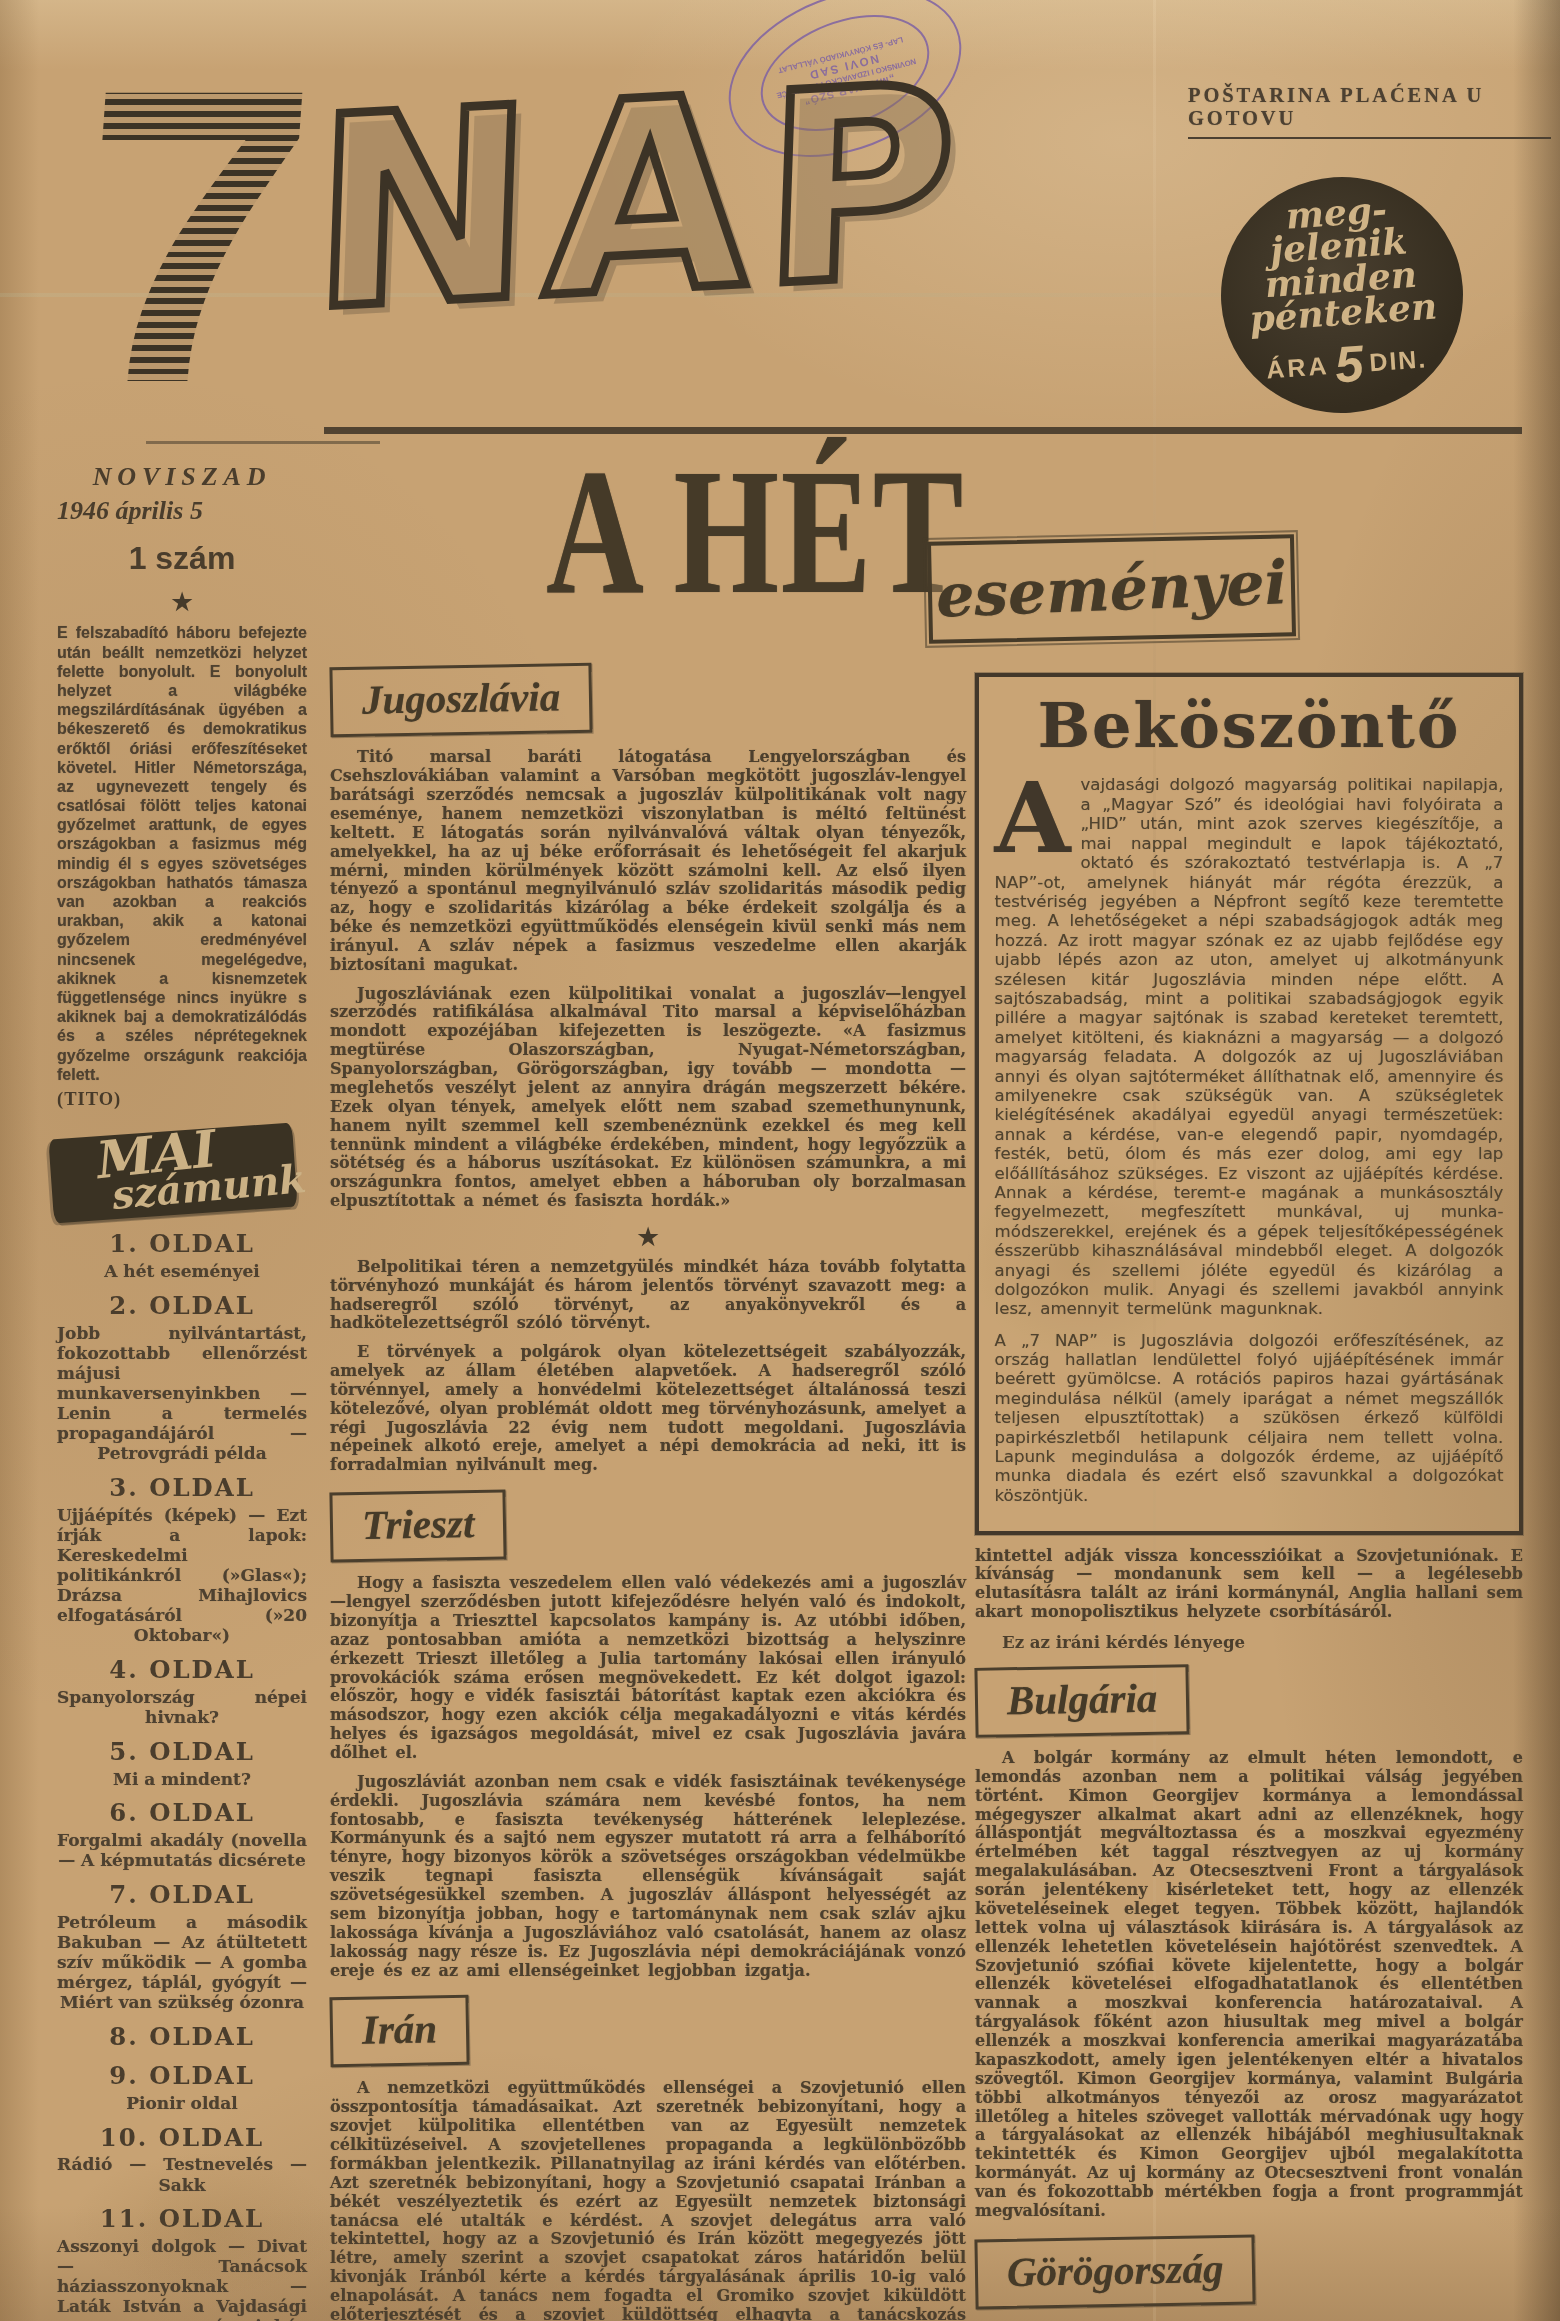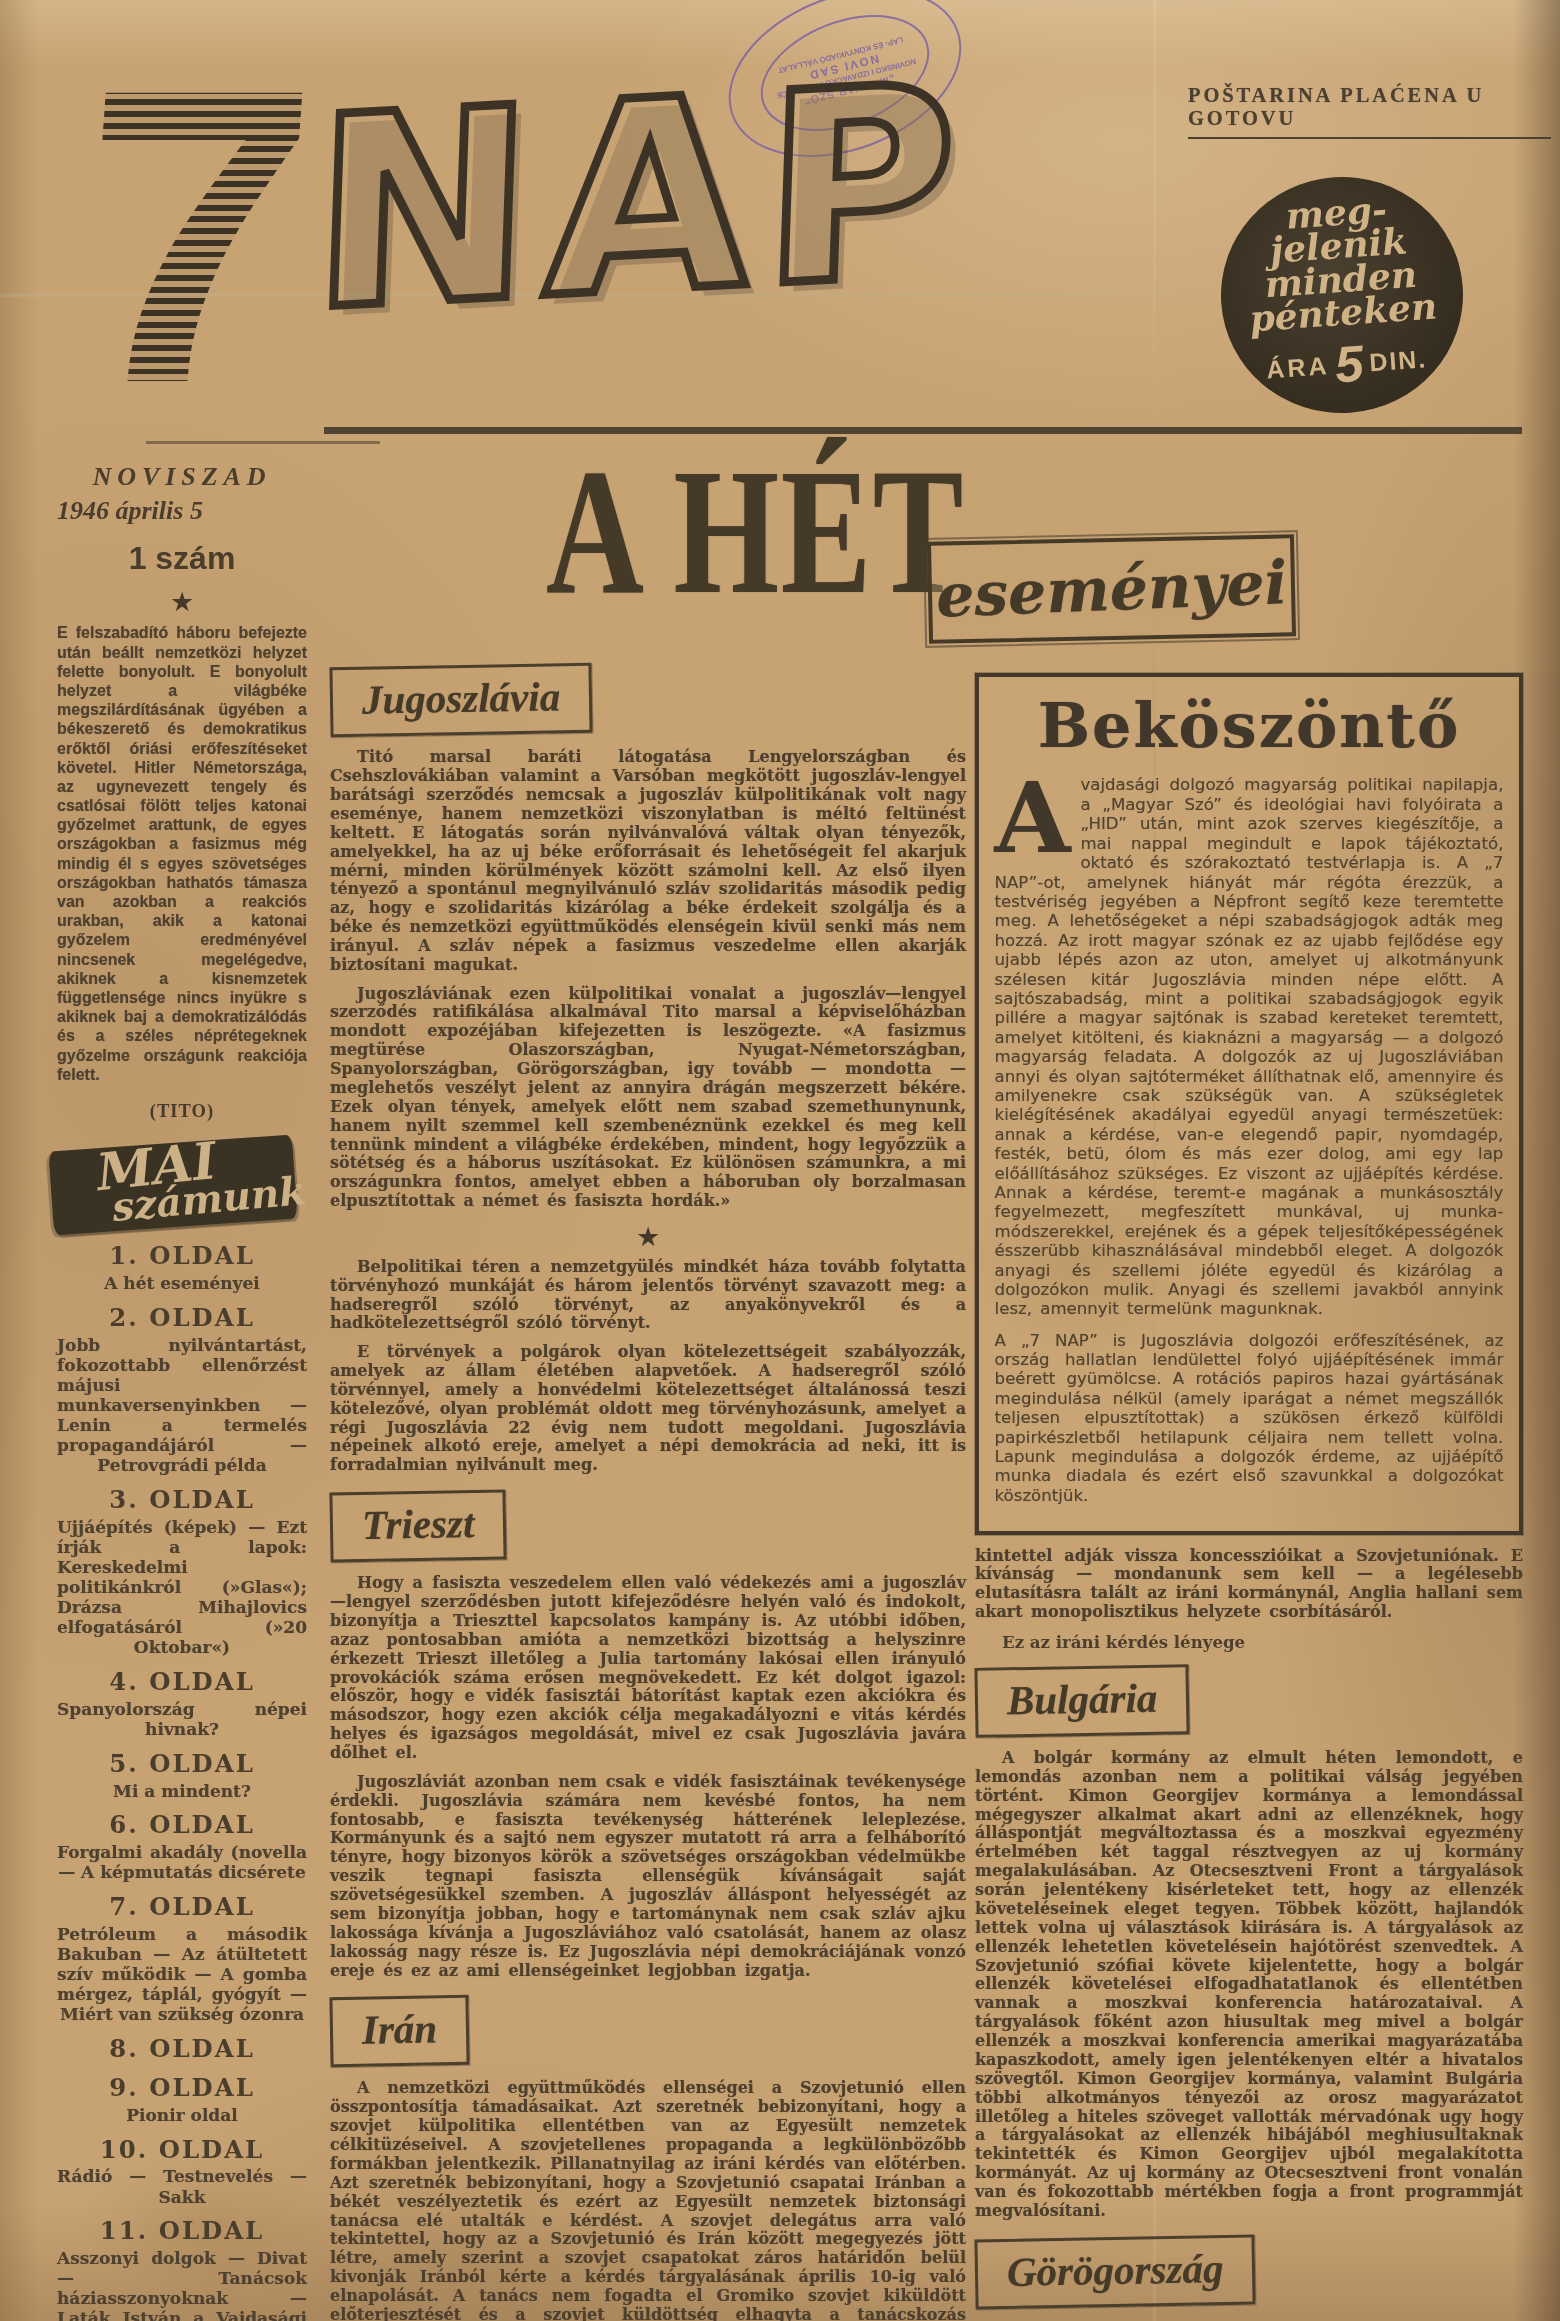--- a/index.html
+++ b/index.html
@@ -57,21 +57,21 @@
   .mast-rule2{position:absolute;left:146px;top:441px;width:234px;height:2.9px;background:#3c3326;opacity:.5;}
 
   
   .left-col{position:absolute;left:57px;top:462px;width:250px;}
   .city{font-family:"Liberation Serif",serif;font-weight:700;font-style:italic;font-size:26px;letter-spacing:5.9px;text-align:center;color:#4a3d2c;}
   .date-line{font-family:"Liberation Serif",serif;font-weight:700;font-style:italic;font-size:26px;text-align:left;margin-top:4px;color:#4a3d2c;}
   .issue{font-family:"Liberation Sans",sans-serif;font-weight:700;font-size:32px;text-align:center;margin-top:13.7px;color:#4a3d2c;}
   .star{text-align:center;font-size:27px;color:#453a2a;margin:9.8px 0 5.9px;}
   .left-intro{font-family:"Liberation Sans",sans-serif;font-weight:700;font-size:16px;line-height:1.2;
     text-align:justify;color:#4e4130;text-shadow:0 0 0.8px rgba(78,65,48,.6);word-spacing:2px;}
-  .intro-sig{font-family:"Liberation Serif",serif;font-weight:700;font-size:18.5px;text-align:center;margin-top:17px;letter-spacing:1px;}
+  .intro-sig{font-family:"Liberation Serif",serif;font-weight:700;font-size:18.5px;text-align:left;margin-top:5px;letter-spacing:1px;}
   .banner{margin:21.5px 0 7.8px -5.9px;width:244px;height:84px;background:#3a3223;border-radius:5.9px/13.7px;
     transform:rotate(-4deg);position:relative;box-shadow:2px 2.9px 0 rgba(58,50,35,.35), -2.9px 2px 0 rgba(58,50,35,.3);}
   .banner .bn1{position:absolute;left:47px;top:-7.8px;font-family:"DejaVu Serif",serif;font-style:italic;font-weight:700;
     font-size:51px;color:#cbb185;transform:rotate(-2deg);}
   .banner .bn2{position:absolute;left:60px;top:35px;font-family:"DejaVu Serif",serif;font-style:italic;font-weight:700;
     font-size:39px;color:#cbb185;transform:rotate(-1deg);}
   .toc{margin-top:13.7px;}
   .toc-num{font-family:"DejaVu Serif",serif;font-weight:700;font-size:24.4px;letter-spacing:2px;text-align:center;margin-top:9.8px;color:#4a3d2c;}
   .toc-desc{font-family:"DejaVu Serif",serif;font-weight:700;font-size:17px;line-height:1.18;text-align:justify;
     text-align-last:center;margin-top:2.9px;color:#4e4130;text-shadow:0 0 0.7px rgba(78,65,48,.5);}

